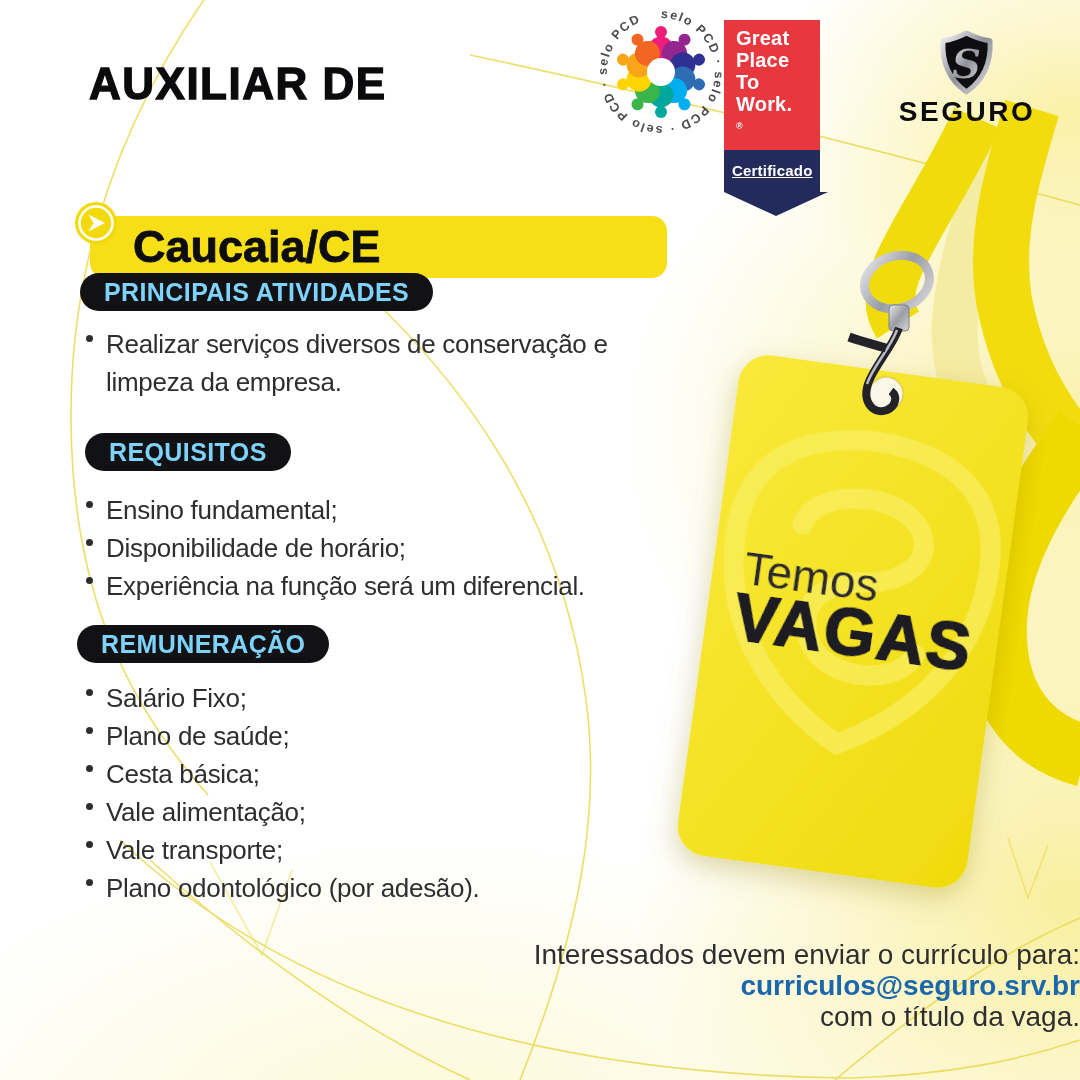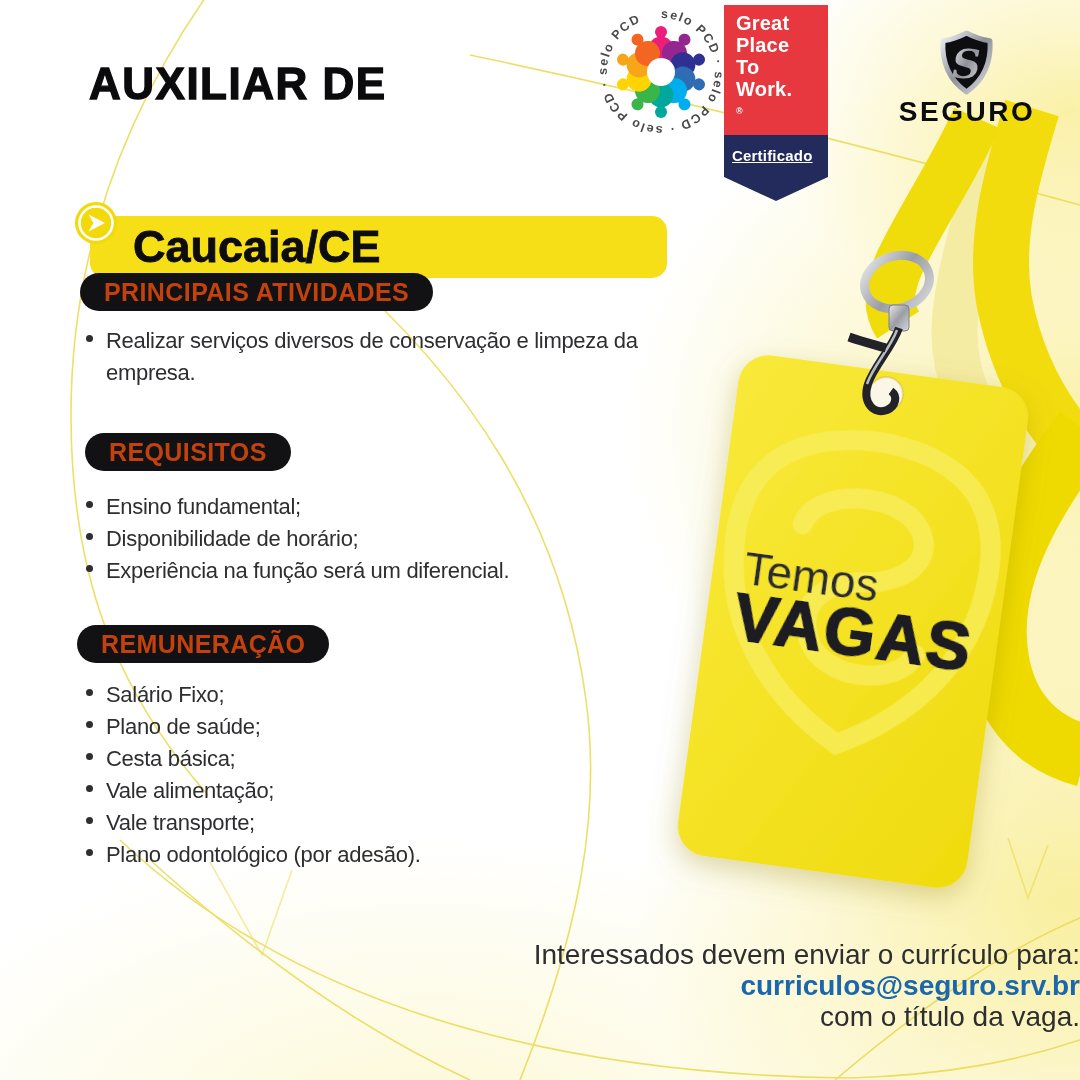--- a/index.html
+++ b/index.html
@@ -28,35 +28,35 @@
     margin-top:24px;
   }
   .loc-label{
     position:absolute;left:43px;top:0;height:62px;line-height:62px;
     font-size:45px;font-weight:bold;color:#0d0d0f;-webkit-text-stroke:0.8px #0d0d0f;
   }
   .send-icon{left:75px;top:202px;width:42px;height:42px;}
   
   .pill{
     display:inline-flex;align-items:center;height:38px;border-radius:19px;
-    background:#121215;color:#c2410c;font-size:25px;font-weight:bold;
+    background:#121215;color:#7dd3fc;font-size:25px;font-weight:bold;
     letter-spacing:0.4px;padding:0 24px;white-space:nowrap;
   }
   
   ul.blist{list-style:none;margin:0;padding:0;width:565px;}
   ul.blist li{
-    position:relative;padding-left:22px;font-size:22px;line-height:32px;
+    position:relative;padding-left:22px;font-size:26px;line-height:38px;
     color:#2e2e31;letter-spacing:-0.3px;
   }
   ul.blist li::before{
     content:"";position:absolute;left:2px;top:10px;width:7px;height:7px;
     border-radius:50%;background:#2e2e31;
   }
   
-  .gptw{left:724px;top:5px;width:104px;z-index:5;}
+  .gptw{left:724px;top:20px;width:96px;z-index:5;}
   .gptw-red{background:#E8383F;padding:7px 0 9px 12px;}
   .gptw-red span{display:block;color:#fff;font-weight:bold;font-size:20px;line-height:22px;letter-spacing:0.2px;}
   .gptw-red sup{font-size:9px;}
   .gptw-blue{background:#232A5C;height:42px;display:flex;align-items:center;padding-left:8px;}
   .gptw-blue span{color:#fff;font-weight:bold;font-size:15px;letter-spacing:0.2px;text-decoration:underline;}
   .gptw-point{width:0;height:0;border-left:52px solid transparent;border-right:52px solid transparent;border-top:24px solid #232A5C;}
   
   .footer{left:0;top:939px;width:1080px;text-align:right;color:#2e2e30;font-size:28px;line-height:31px;}
   .footer .email{font-weight:bold;}
   .decor{left:0;top:0;pointer-events:none;}

